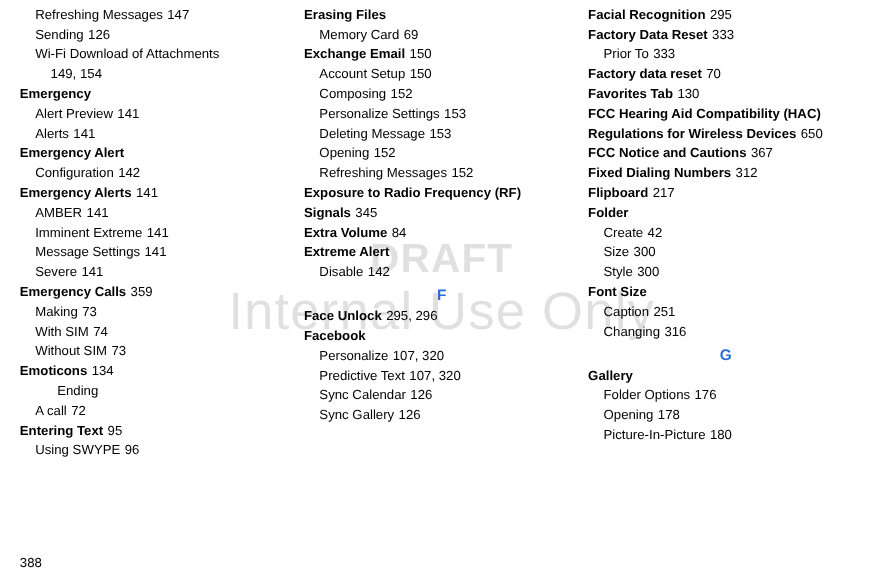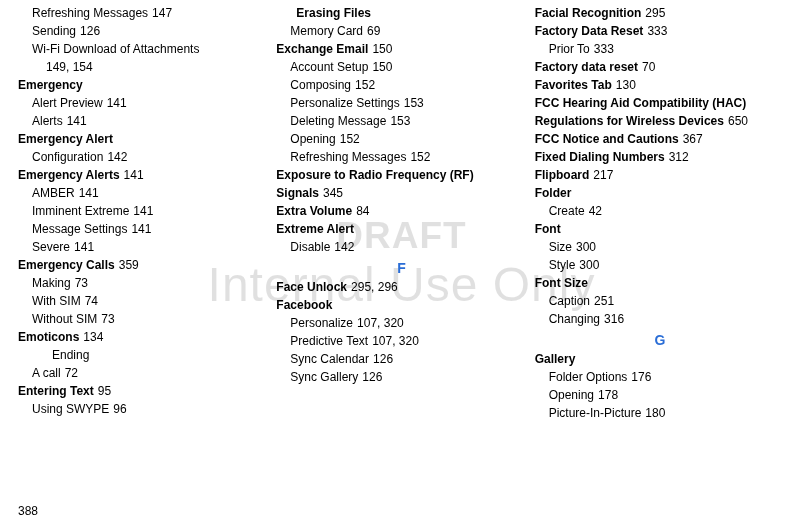--- a/index.html
+++ b/index.html
@@ -79,21 +79,21 @@
       <div class="entry lvl1"><span class="label">Making</span><span class="pages">73</span></div>
       <div class="entry lvl1"><span class="label">With SIM</span><span class="pages">74</span></div>
       <div class="entry lvl1"><span class="label">Without SIM</span><span class="pages">73</span></div>
       <div class="entry lvl0"><span class="label" style="font-weight: bold; margin-top: 28px;">Emoticons</span><span class="pages">134</span></div>
       <div class="entry lvl0"><span class="label" style="font-weight: normal; padding-left: 34px;">Ending</span></div>
       <div class="entry lvl1"><span class="label">A call</span><span class="pages">72</span></div>
       <div class="entry lvl0"><span class="label" style="font-weight: bold;">Entering Text</span><span class="pages">95</span></div>
       <div class="entry lvl1"><span class="label">Using SWYPE</span><span class="pages">96</span></div>
     </div>
     <div class="col">
-      <div class="entry lvl0"><span class="label" style="font-weight: bold; margin-left: 20px;">Erasing Files</span></div>
+      <div class="entry lvl0"><span class="label" style="font-weight: bold;">Erasing Files</span></div>
       <div class="entry lvl1"><span class="label">Memory Card</span><span class="pages">69</span></div>
       <div class="entry lvl0"><span class="label" style="font-weight: bold;">Exchange Email</span><span class="pages">150</span></div>
       <div class="entry lvl1"><span class="label">Account Setup</span><span class="pages">150</span></div>
       <div class="entry lvl1"><span class="label">Composing</span><span class="pages">152</span></div>
       <div class="entry lvl1"><span class="label">Personalize Settings</span><span class="pages">153</span></div>
       <div class="entry lvl1"><span class="label">Deleting Message</span><span class="pages">153</span></div>
       <div class="entry lvl1"><span class="label">Opening</span><span class="pages">152</span></div>
       <div class="entry lvl1"><span class="label">Refreshing Messages</span><span class="pages">152</span></div>
       <div class="entry lvl0"><span class="label" style="font-weight: bold;">Exposure to Radio Frequency (RF) Signals</span><span class="pages">345</span></div>
       <div class="entry lvl0"><span class="label" style="font-weight: bold;">Extra Volume</span><span class="pages">84</span></div>
@@ -112,21 +112,20 @@
       <div class="entry lvl0"><span class="label" style="font-weight: bold;">Factory Data Reset</span><span class="pages">333</span></div>
       <div class="entry lvl1"><span class="label">Prior To</span><span class="pages">333</span></div>
       <div class="entry lvl0"><span class="label" style="font-weight: bold;">Factory data reset</span><span class="pages">70</span></div>
       <div class="entry lvl0"><span class="label" style="font-weight: bold;">Favorites Tab</span><span class="pages">130</span></div>
       <div class="entry lvl0"><span class="label" style="font-weight: bold;">FCC Hearing Aid Compatibility (HAC) Regulations for Wireless Devices</span><span class="pages">650</span></div>
       <div class="entry lvl0"><span class="label" style="font-weight: bold;">FCC Notice and Cautions</span><span class="pages">367</span></div>
       <div class="entry lvl0"><span class="label" style="font-weight: bold;">Fixed Dialing Numbers</span><span class="pages">312</span></div>
       <div class="entry lvl0"><span class="label" style="font-weight: bold;">Flipboard</span><span class="pages">217</span></div>
       <div class="entry lvl0"><span class="label" style="font-weight: bold;">Folder</span></div>
       <div class="entry lvl1"><span class="label">Create</span><span class="pages">42</span></div>
-      <div class="entry lvl0"><span class="label" style="font-weight: bold;">Font</span></div>
       <div class="entry lvl1"><span class="label">Size</span><span class="pages">300</span></div>
       <div class="entry lvl1"><span class="label">Style</span><span class="pages">300</span></div>
       <div class="entry lvl0"><span class="label" style="font-weight: bold;">Font Size</span></div>
       <div class="entry lvl1"><span class="label">Caption</span><span class="pages">251</span></div>
       <div class="entry lvl1"><span class="label">Changing</span><span class="pages">316</span></div>
       <div class="section-letter">G</div>
       <div class="entry lvl0"><span class="label" style="font-weight: bold;">Gallery</span></div>
       <div class="entry lvl1"><span class="label">Folder Options</span><span class="pages">176</span></div>
       <div class="entry lvl1"><span class="label">Opening</span><span class="pages">178</span></div>
       <div class="entry lvl1"><span class="label">Picture-In-Picture</span><span class="pages">180</span></div>

